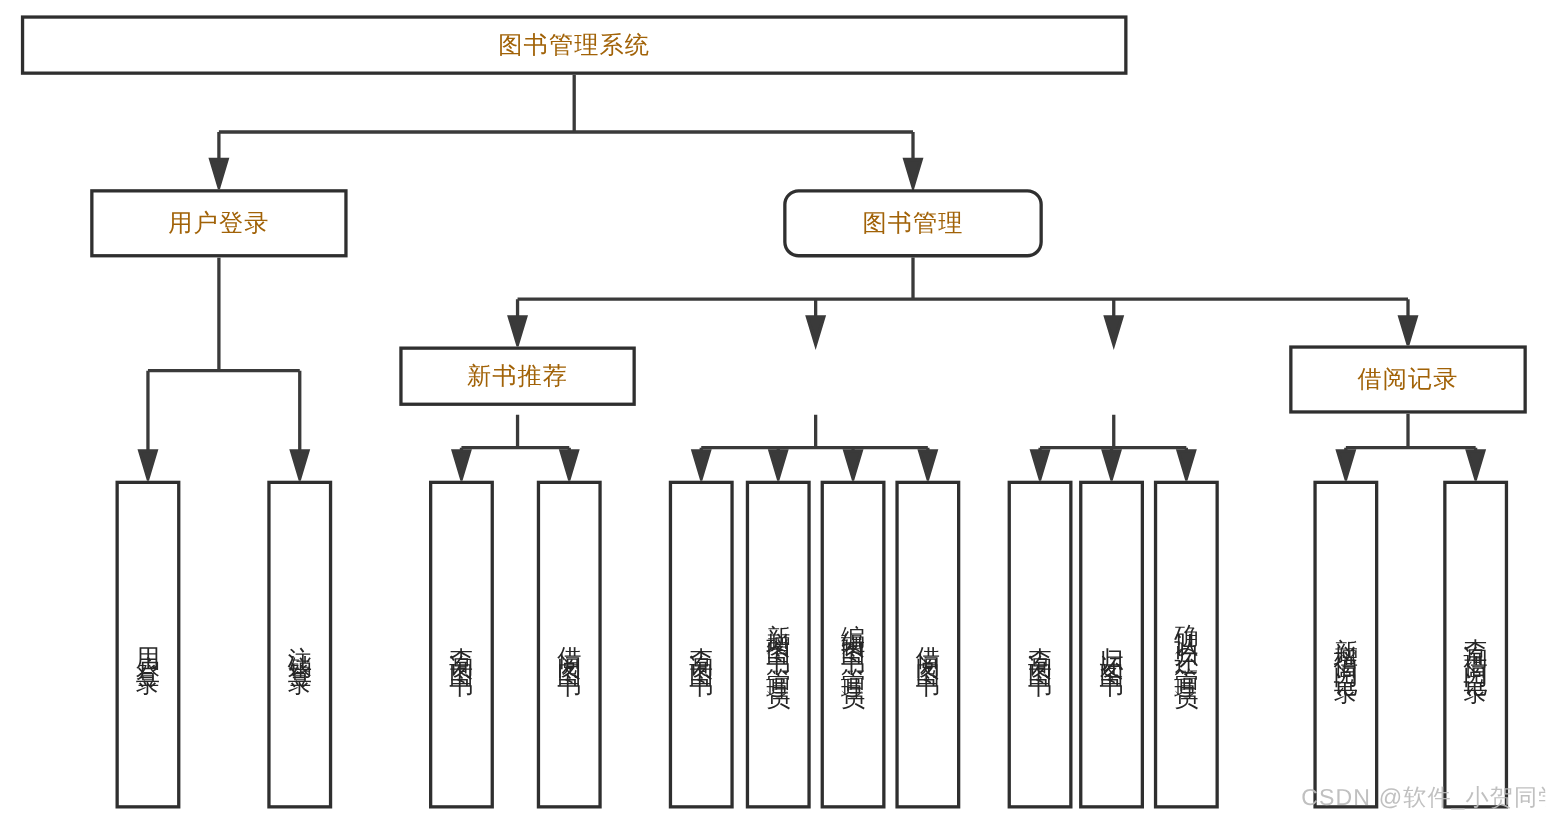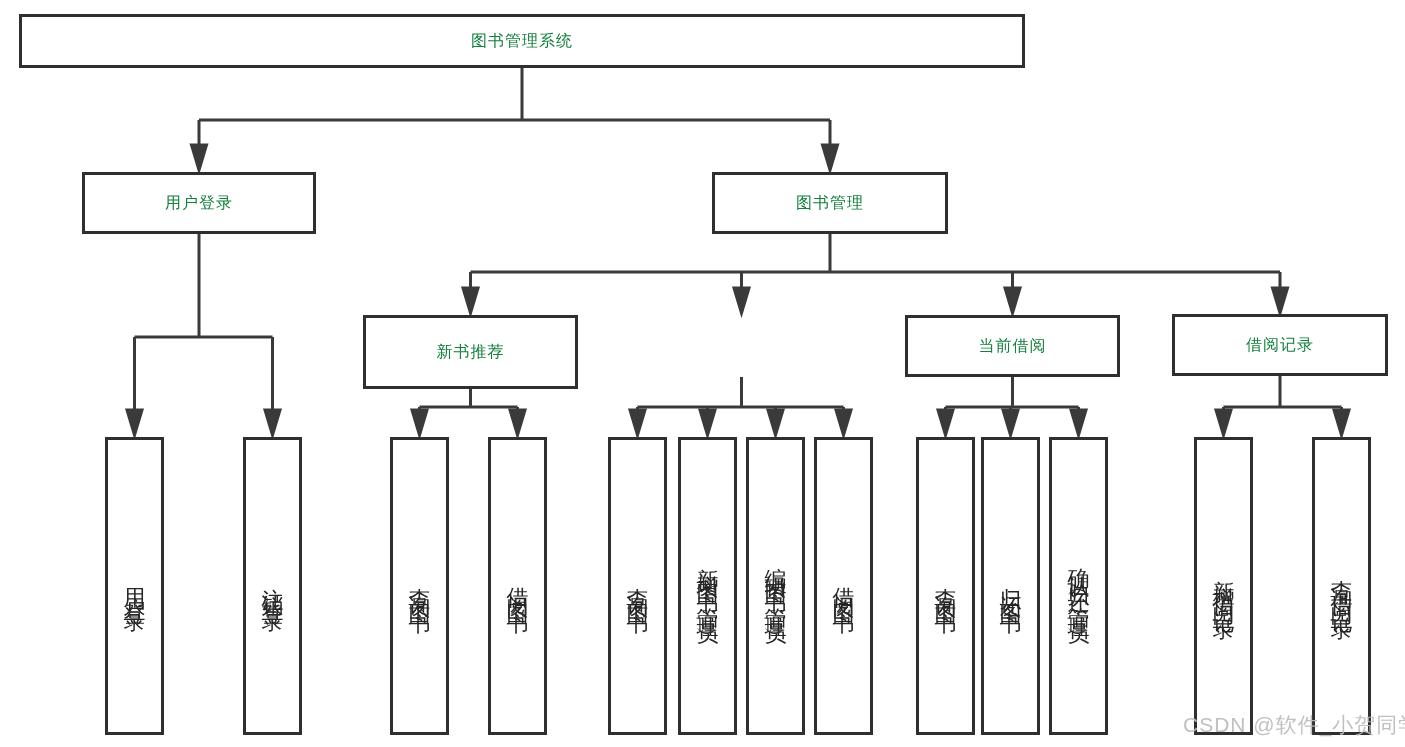--- a/index.html
+++ b/index.html
@@ -25,22 +25,22 @@
   .hbox {
     position: absolute;
     box-sizing: border-box;
     border: 3px solid #2f2f2f;
     background: #ffffff;
     display: flex;
     align-items: center;
     justify-content: center;
   }
   .hlabel {
-    font-size: 16px;
-    color: #15803d;
+    font-size: 22px;
+    color: #a16207;
     letter-spacing: 1px;
     white-space: nowrap;
   }
   .vbox {
     position: absolute;
     box-sizing: border-box;
     top: 437px;
     width: 59px;
     height: 298px;
     border: 3px solid #2f2f2f;
@@ -118,29 +118,26 @@
     </g>
   </svg>
 
   <div class="hbox" style="left:19px; top:14px; width:1006px; height:54px;">
     <span class="hlabel">图书管理系统</span>
   </div>
 
   <div class="hbox" style="left:82px; top:172px; width:234px; height:62px;">
     <span class="hlabel">用户登录</span>
   </div>
-  <div class="hbox" style="left:712px; top:172px; width:236px; height:62px;">
+  <div class="hbox" style="left:712px; top:172px; width:236px; height:62px;border-radius:14px;">
     <span class="hlabel">图书管理</span>
   </div>
 
-  <div class="hbox" style="left:363px; top:315px; width:215px; height:74px;">
+  <div class="hbox" style="left:363px; top:315px; width:215px; height:54px;">
     <span class="hlabel">新书推荐</span>
-  </div>
-  <div class="hbox" style="left:905px; top:315px; width:215px; height:62px;">
-    <span class="hlabel">当前借阅</span>
   </div>
   <div class="hbox" style="left:1172px; top:314px; width:216px; height:62px;">
     <span class="hlabel">借阅记录</span>
   </div>
 
   <div class="vbox" style="left:105px;">
     <span class="vlabel">用户登录</span>
   </div>
   <div class="vbox" style="left:243px;">
     <span class="vlabel">注销登录</span>

